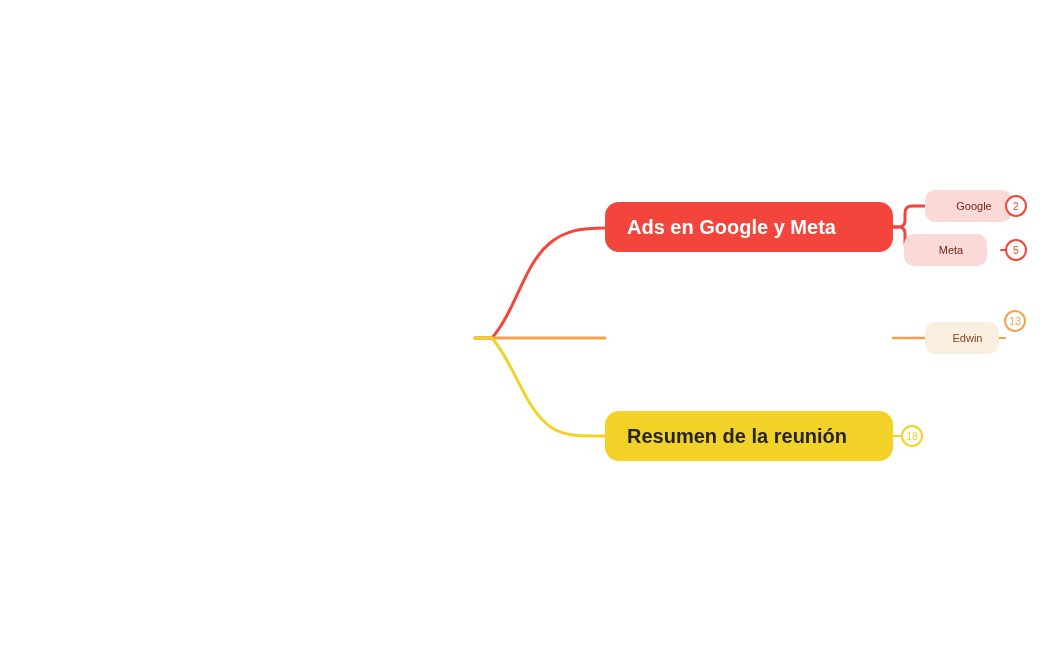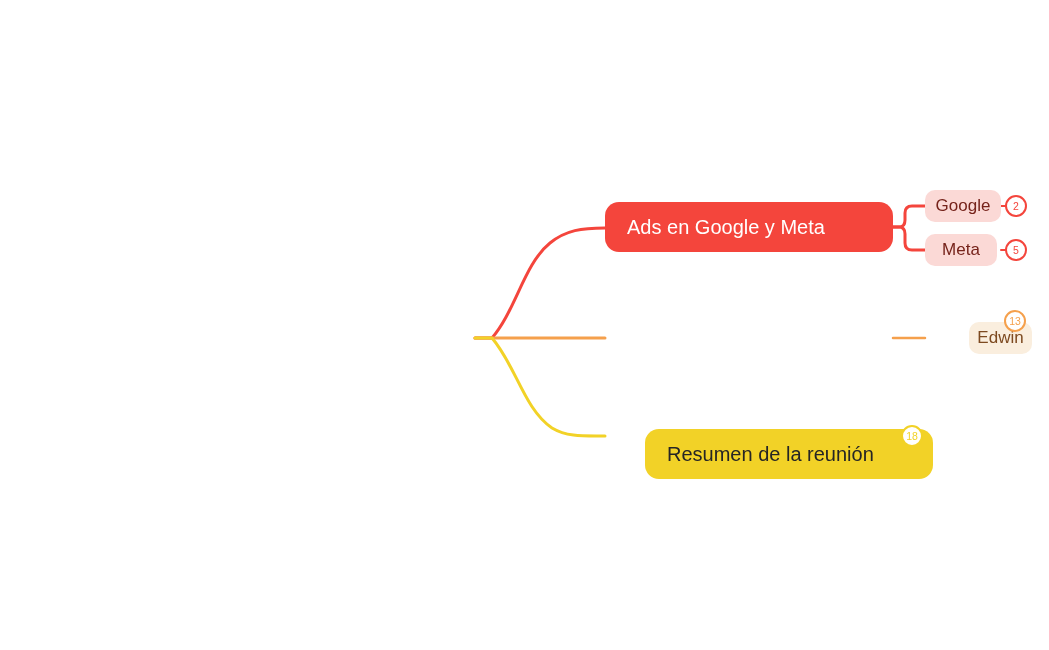--- a/index.html
+++ b/index.html
@@ -49,43 +49,44 @@
   .branch {
     position: absolute;
     left: 605px;
     width: 288px; height: 50px;
     border-radius: 14px;
     display: flex;
     align-items: center;
     padding-left: 22px;
     box-sizing: border-box;
     font-size: 20px;
-    font-weight: 400;
+    font-weight: 700;
     white-space: nowrap;
     cursor: pointer;
   }
   .branch-ads     { top: 202px; background: var(--branch-red);    color: var(--branch-red-text); }
   .branch-servicio{ top: 313px; background: var(--branch-orange); color: var(--branch-dark-text); }
-  .branch-resumen { top: 429px; background: var(--branch-yellow); color: var(--branch-dark-text); margin-left: 40px; }
+  .branch-resumen { top: 411px; background: var(--branch-yellow); color: var(--branch-dark-text); }
 
   .child {
     position: absolute;
     height: 32px;
     border-radius: 10px;
     display: flex;
     align-items: center;
     justify-content: center;
-    font-size: 17px;
+    font-size: 11px;
     font-weight: 400;
     white-space: nowrap;
     cursor: pointer;
+    padding-left: 11px;
   }
   .child-google { left: 925px; top: 190px; width: 76px; background: var(--child-red-bg);    color: var(--child-red-text); }
-  .child-meta   { left: 925px; top: 234px; width: 72px; background: var(--child-red-bg);    color: var(--child-red-text); }
-  .child-edwin  { left: 925px; top: 322px; width: 63px; background: var(--child-orange-bg); color: var(--child-orange-text); margin-left: 44px; }
+  .child-meta   { left: 904px; top: 234px; width: 72px; background: var(--child-red-bg);    color: var(--child-red-text); }
+  .child-edwin  { left: 925px; top: 322px; width: 63px; background: var(--child-orange-bg); color: var(--child-orange-text); }
 
   .badge {
     position: absolute;
     width: 22px; height: 22px;
     border-radius: 50%;
     background: var(--badge-bg);
     box-sizing: border-box;
     border: 2px solid;
     display: flex;
     align-items: center;

